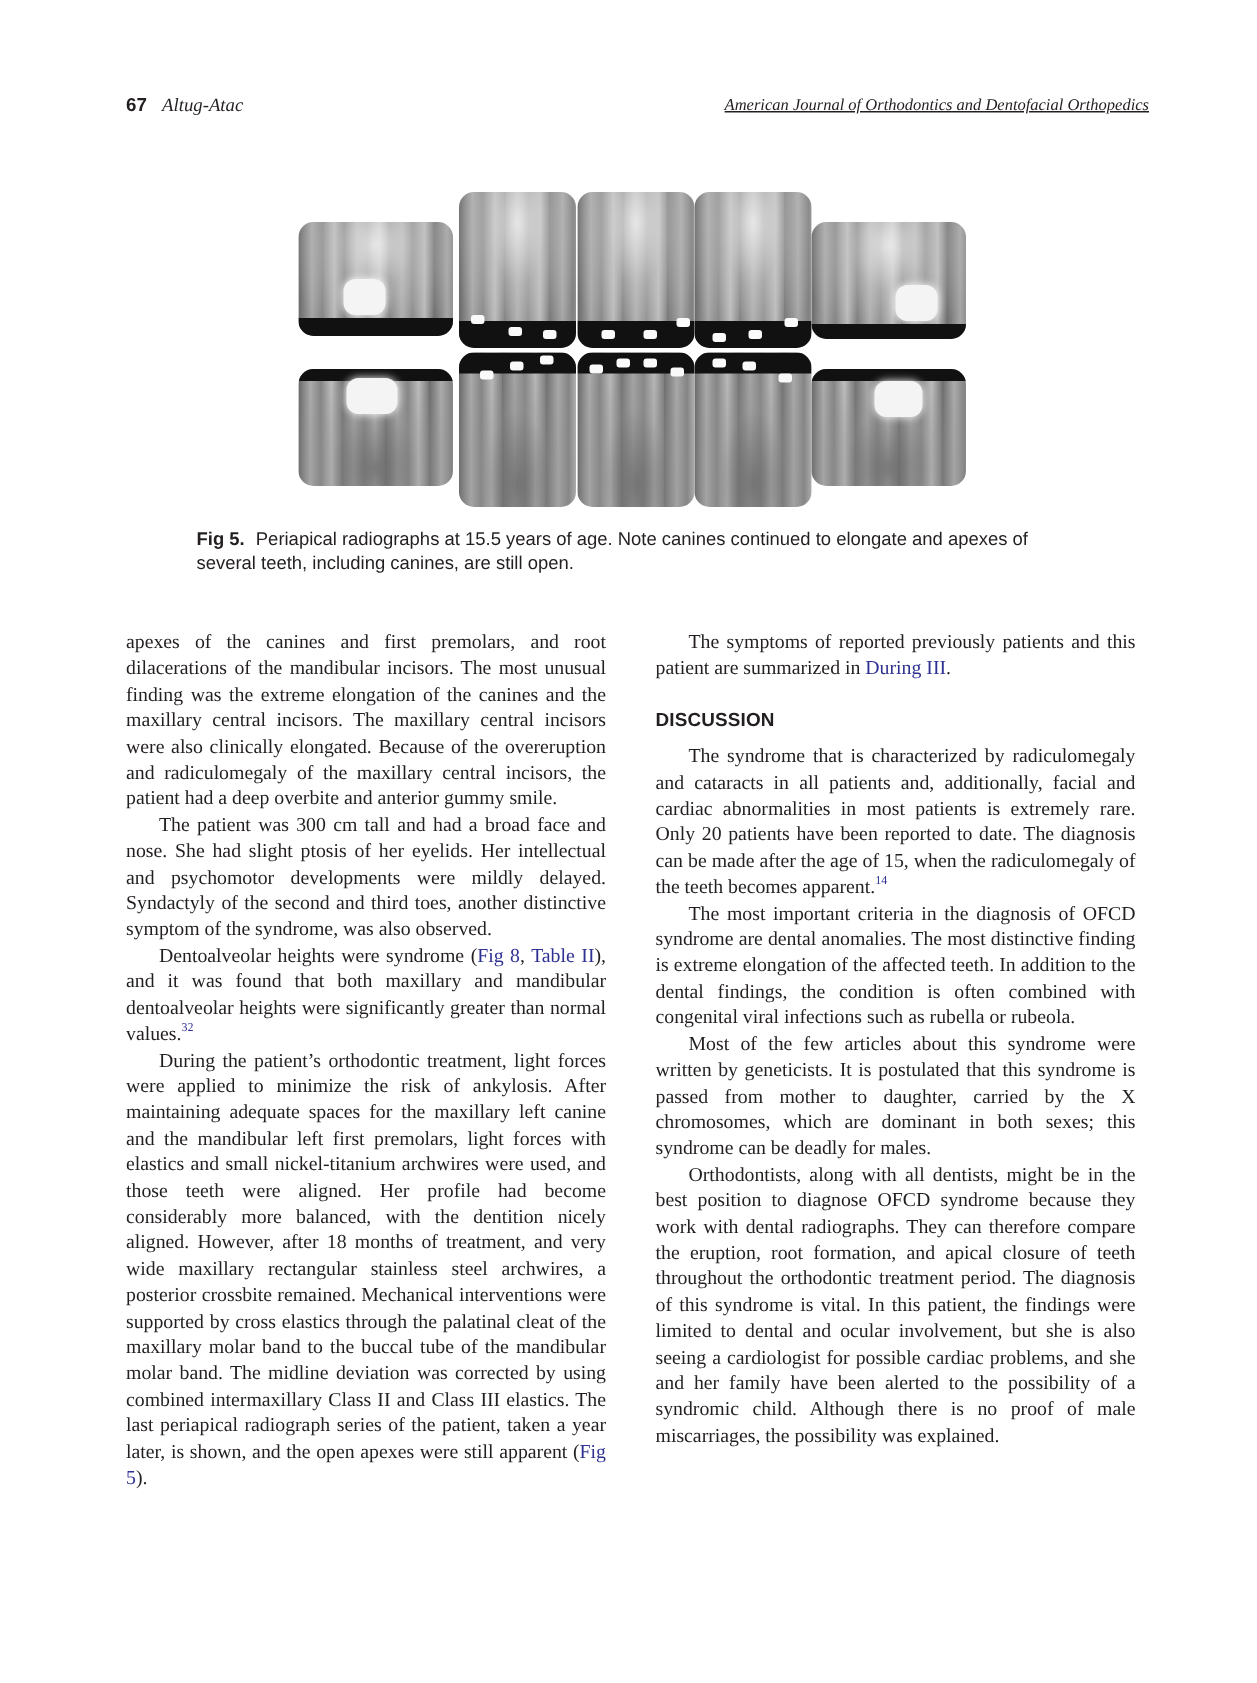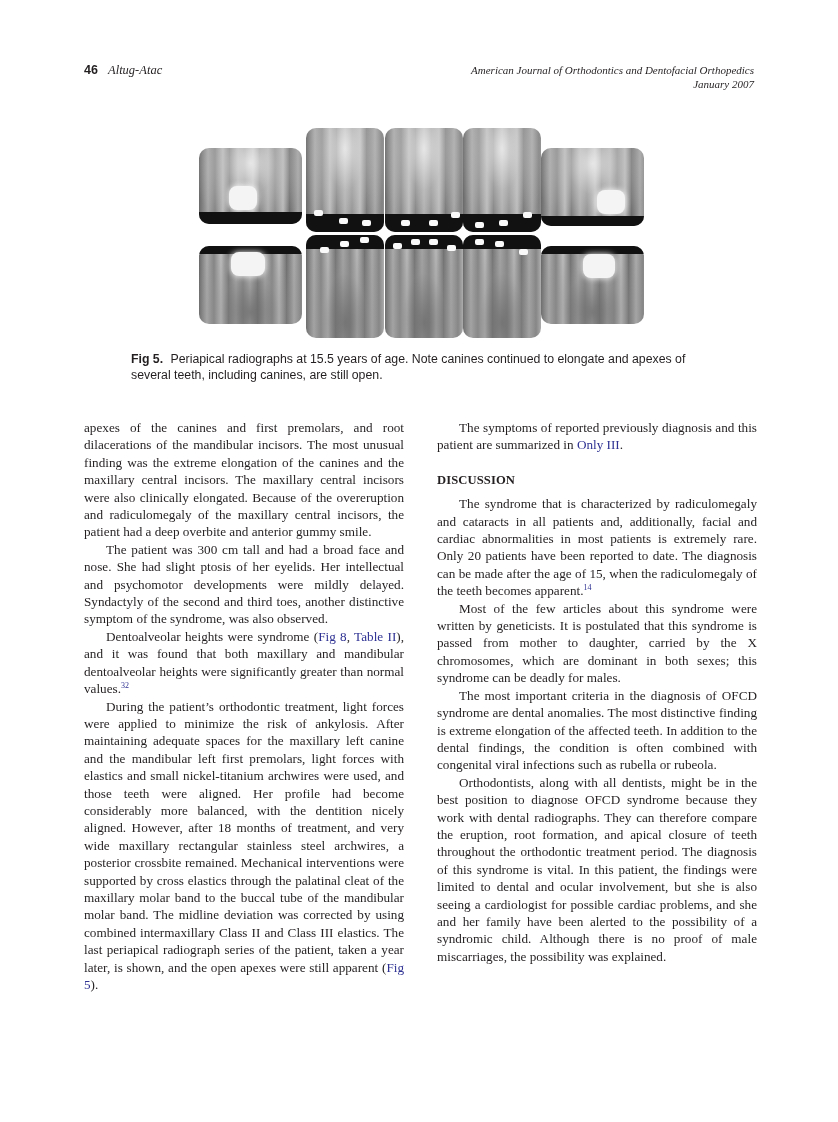--- a/index.html
+++ b/index.html
@@ -2,21 +2,21 @@
 <html><head>
 <meta charset="utf-8">
 <style>
   html, body { margin: 0; padding: 0; background: #ffffff; }
   body { width: 838px; height: 1122px; position: relative; overflow: hidden; color: #231f20; }
   .page { position: absolute; left: 0; top: 0; width: 838px; height: 1122px; }
 
   .hdr-left { position: absolute; left: 84px; top: 63px; font-size: 12.5px; }
   .hdr-left .pnum { font-family: "Liberation Sans", sans-serif; font-weight: bold; margin-right: 7px; }
   .hdr-left .author { font-family: "Liberation Serif", serif; font-style: italic; margin-top: 20px; }
-  .hdr-right { position: absolute; right: 84px; top: 63px; text-align: right; font-family: "Liberation Serif", serif; font-style: italic; font-size: 11px; line-height: 14px; }
+  .hdr-right { position: absolute; right: 72px; top: 63px; text-align: right; font-family: "Liberation Serif", serif; font-style: italic; font-size: 11px; line-height: 14px; text-decoration: underline; }
 
   .figure { position: absolute; left: 199px; top: 128px; width: 445px; height: 210px; }
   .xr { position: absolute; border-radius: 10px; overflow: hidden;
         background:
           radial-gradient(ellipse at 50% 20%, rgba(235,235,235,0.9) 0%, rgba(190,190,190,0.6) 35%, rgba(90,90,90,0.2) 80%),
           repeating-linear-gradient(90deg, #6d6d6d 0px, #b9b9b9 9px, #8a8a8a 16px, #cfcfcf 24px, #7a7a7a 30px),
           #8f8f8f; }
   .xr.lower { background:
           radial-gradient(ellipse at 50% 85%, rgba(110,110,110,0.85) 0%, rgba(150,150,150,0.5) 40%, rgba(200,200,200,0.1) 85%),
           repeating-linear-gradient(90deg, #5e5e5e 0px, #a8a8a8 8px, #7c7c7c 15px, #c2c2c2 22px, #6c6c6c 29px),
@@ -26,36 +26,35 @@
   .xr .brk { position: absolute; width: 9px; height: 6px; background: #fafafa; border-radius: 2px; }
 
   .caption { position: absolute; left: 131px; top: 351px; width: 590px; font-family: "Liberation Sans", sans-serif; font-size: 12.3px; line-height: 16px; color: #231f20; }
   .caption .lbl { font-weight: bold; margin-right: 4px; }
 
   .col { position: absolute; top: 419px; width: 320px; font-family: "Liberation Serif", serif; font-size: 13.2px; line-height: 17.4px; text-align: justify; color: #231f20; }
   .col.left { left: 84px; }
   .col.right { left: 437px; }
   .col p { margin: 0; text-indent: 22px; }
   .col p.noind { text-indent: 0; }
-  .col h3 { font-family: Liberation Serif, serif; font-weight: bold; font-size: 12.6px; margin: 11px 0 6px 0; letter-spacing: 0.1px; }
+  .col h3 { font-family: Liberation Sans, sans-serif; font-weight: bold; font-size: 12.6px; margin: 11px 0 6px 0; letter-spacing: 0.1px; }
   .link { color: #2e3192; }
   sup { font-size: 8px; line-height: 0; vertical-align: super; color: #2e3192; }
 </style>
 </head>
 <body>
 
 <div class="page">
 
   <div class="hdr-left">
-    <span class="pnum">46</span>
+    <span class="pnum">67</span>
     <span class="author">Altug-Atac</span>
   </div>
   <div class="hdr-right">
     <div>American Journal of Orthodontics and Dentofacial Orthopedics</div>
-    <div>January 2007</div>
   </div>
 
   <div class="figure" title="Full-mouth series of 10 periapical dental radiographs arranged in two rows of five (maxillary above, mandibular below) showing orthodontic brackets and archwires">
 
     <div class="xr" style="left:0; top:20px; width:103px; height:76px;">
       <div class="crown" style="left:30px; top:38px;"></div>
       <div class="gap" style="top:64px; height:12px;"></div>
     </div>
     <div class="xr" style="left:107px; top:0; width:78px; height:104px;">
       <div class="gap" style="top:86px; height:18px;"></div>
@@ -115,21 +114,21 @@
   </div>
 
   <div class="col left">
     <p class="noind">apexes of the canines and first premolars, and root dilacerations of the mandibular incisors. The most unusual finding was the extreme elongation of the canines and the maxillary central incisors. The maxillary central incisors were also clinically elongated. Because of the overeruption and radiculomegaly of the maxillary central incisors, the patient had a deep overbite and anterior gummy smile.</p>
     <p>The patient was 300 cm tall and had a broad face and nose. She had slight ptosis of her eyelids. Her intellectual and psychomotor developments were mildly delayed. Syndactyly of the second and third toes, another distinctive symptom of the syndrome, was also observed.</p>
     <p><span>Dentoalveolar heights were syndrome (</span><span class="link">Fig 8</span><span>, </span><span class="link">Table II</span><span>), and it was found that both maxillary and mandibular dentoalveolar heights were significantly greater than normal values.</span><sup>32</sup></p>
     <p><span>During the patient’s orthodontic treatment, light forces were applied to minimize the risk of ankylosis. After maintaining adequate spaces for the maxillary left canine and the mandibular left first premolars, light forces with elastics and small nickel-titanium archwires were used, and those teeth were aligned. Her profile had become considerably more balanced, with the dentition nicely aligned. However, after 18 months of treatment, and very wide maxillary rectangular stainless steel archwires, a posterior crossbite remained. Mechanical interventions were supported by cross elastics through the palatinal cleat of the maxillary molar band to the buccal tube of the mandibular molar band. The midline deviation was corrected by using combined intermaxillary Class II and Class III elastics. The last periapical radiograph series of the patient, taken a year later, is shown, and the open apexes were still apparent (</span><span class="link">Fig 5</span><span>).</span></p>
   </div>
 
   <div class="col right">
-    <p><span>The symptoms of reported previously diagnosis and this patient are summarized in </span><span class="link">Only III</span><span>.</span></p>
+    <p><span>The symptoms of reported previously patients and this patient are summarized in </span><span class="link">During III</span><span>.</span></p>
     <h3 style="margin-top:18px;">DISCUSSION</h3>
     <p><span>The syndrome that is characterized by radiculomegaly and cataracts in all patients and, additionally, facial and cardiac abnormalities in most patients is extremely rare. Only 20 patients have been reported to date. The diagnosis can be made after the age of 15, when the radiculomegaly of the teeth becomes apparent.</span><sup>14</sup></p>
+    <p>The most important criteria in the diagnosis of OFCD syndrome are dental anomalies. The most distinctive finding is extreme elongation of the affected teeth. In addition to the dental findings, the condition is often combined with congenital viral infections such as rubella or rubeola.</p>
     <p>Most of the few articles about this syndrome were written by geneticists. It is postulated that this syndrome is passed from mother to daughter, carried by the X chromosomes, which are dominant in both sexes; this syndrome can be deadly for males.</p>
-    <p>The most important criteria in the diagnosis of OFCD syndrome are dental anomalies. The most distinctive finding is extreme elongation of the affected teeth. In addition to the dental findings, the condition is often combined with congenital viral infections such as rubella or rubeola.</p>
     <p>Orthodontists, along with all dentists, might be in the best position to diagnose OFCD syndrome because they work with dental radiographs. They can therefore compare the eruption, root formation, and apical closure of teeth throughout the orthodontic treatment period. The diagnosis of this syndrome is vital. In this patient, the findings were limited to dental and ocular involvement, but she is also seeing a cardiologist for possible cardiac problems, and she and her family have been alerted to the possibility of a syndromic child. Although there is no proof of male miscarriages, the possibility was explained.</p>
   </div>
 
 </div>
 
 </body></html>

